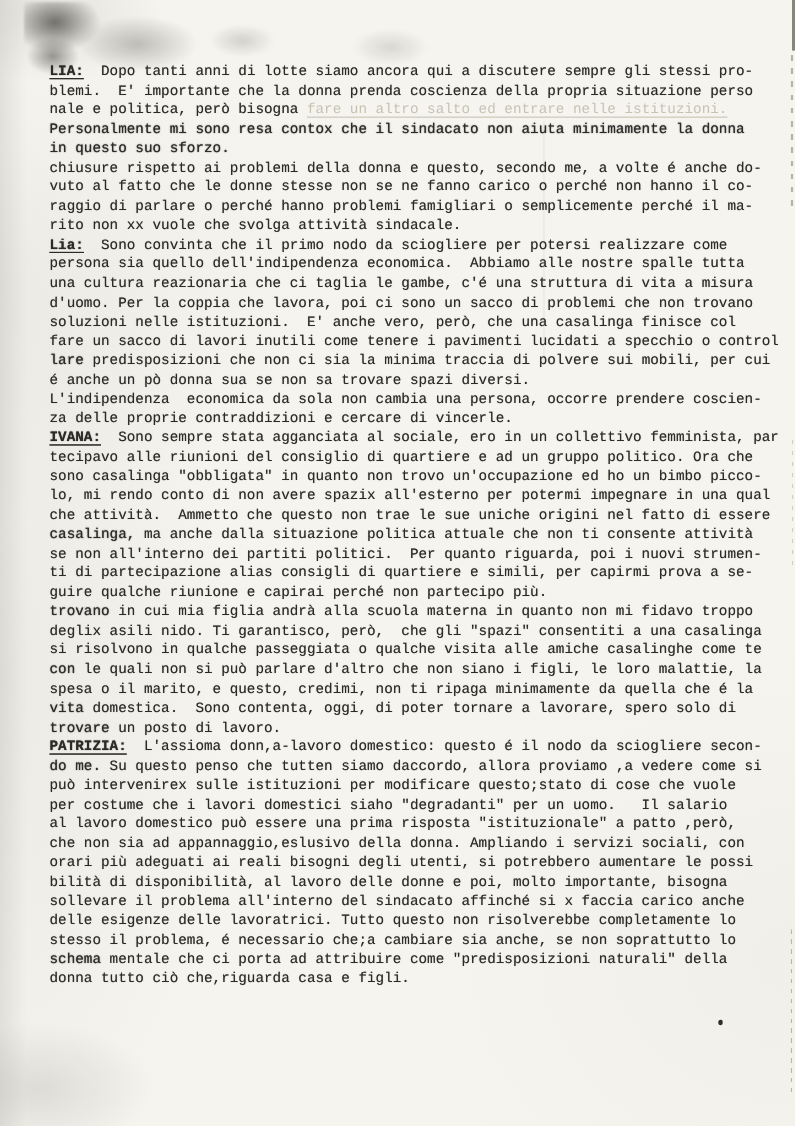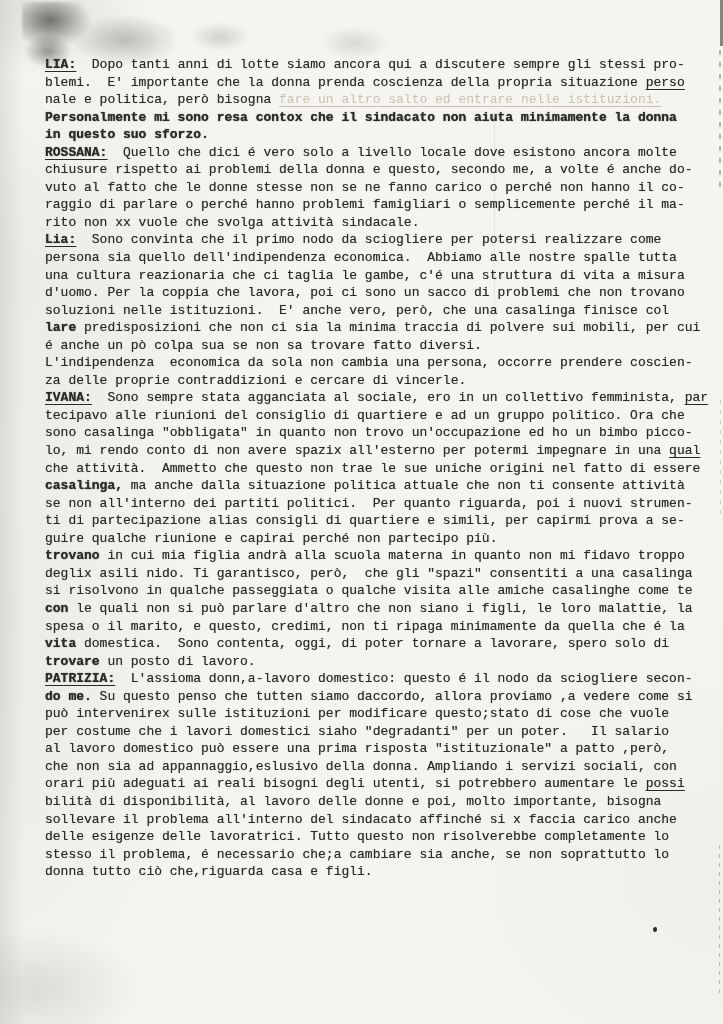--- a/index.html
+++ b/index.html
@@ -19,22 +19,22 @@
   }
   .text-block{position:absolute;left:45px;top:56px;width:672px;}
   .line{
     white-space:pre;
     font-size:13px;line-height:17.55px;height:17.55px;
     color:#2b2a28;
     text-shadow:0 0 0.7px rgba(43,42,40,.55);
   }
   .line span{text-decoration-thickness:1px;text-underline-offset:2.5px;}
   .sp{font-weight:bold;text-decoration:underline;text-shadow:0 0 1px rgba(20,20,18,.8);}
-  .u{text-decoration:underline;}
-  .b{font-weight:bold;text-shadow:0 0 1.1px rgba(18,18,16,.85);}
+  .u{}
+  .b{font-weight:normal;text-shadow:0 0 1.1px rgba(18,18,16,.85);}
   .f{color:#c7c2b4;text-shadow:none;filter:blur(.35px);text-decoration:underline;}
   
   .smudge{position:absolute;pointer-events:none;}
   .smudge-a{left:22px;top:2px;width:70px;height:46px;
     background:radial-gradient(ellipse at 40% 40%, rgba(52,50,46,.65), rgba(52,50,46,0) 70%);
     filter:blur(1.2px);}
   .smudge-b{left:70px;top:14px;width:110px;height:52px;
     background:radial-gradient(ellipse at 50% 50%, rgba(80,78,72,.33), rgba(80,78,72,0) 70%);
     filter:blur(1.5px);}
   .smudge-c{left:24px;top:34px;width:48px;height:34px;
@@ -77,32 +77,32 @@
   <div class="dash-right-2"></div>
   <div class="dash-right-3"></div>
   <div class="crease"></div>
   <div class="ink-dot"></div>
   <div class="text-block">
       <div class="line"><span class="sp">LIA:</span><span>  Dopo tanti anni di lotte siamo ancora qui a discutere sempre gli stessi pro-</span></div>
       <div class="line"><span>blemi.  E' importante che la donna prenda coscienza della propria situazione </span><span class="u">perso</span></div>
       <div class="line"><span>nale e politica, però bisogna </span><span class="f">fare un altro salto ed entrare nelle istituzioni.</span></div>
       <div class="line"><span class="b">Personalmente mi sono resa contox che il sindacato non aiuta minimamente la donna</span></div>
       <div class="line"><span class="b">in questo suo sforzo.</span></div>
-      <div class="line"><span class="sp">ROSSANA:</span><span>  Quello che dici é vero solo a livello locale dove esistono ancora molte</span></div>
       <div class="line"><span>chiusure rispetto ai problemi della donna e questo, secondo me, a volte é anche do-</span></div>
       <div class="line"><span>vuto al fatto che le donne stesse non se ne fanno carico o perché non hanno il co-</span></div>
       <div class="line"><span>raggio di parlare o perché hanno problemi famigliari o semplicemente perché il ma-</span></div>
       <div class="line"><span>rito non xx vuole che svolga attività sindacale.</span></div>
       <div class="line"><span class="sp">Lia:</span><span>  Sono convinta che il primo nodo da sciogliere per potersi realizzare come</span></div>
       <div class="line"><span>persona sia quello dell'indipendenza economica.  Abbiamo alle nostre spalle tutta</span></div>
       <div class="line"><span>una cultura reazionaria che ci taglia le gambe, c'é una struttura di vita a misura</span></div>
       <div class="line"><span>d'uomo. Per la coppia che lavora, poi ci sono un sacco di problemi che non trovano</span></div>
       <div class="line"><span>soluzioni nelle istituzioni.  E' anche vero, però, che una casalinga finisce col</span></div>
+      <div class="line"><span>fare un sacco di lavori inutili come tenere i pavimenti lucidati a specchio o </span><span class="u">control</span></div>
       <div class="line"><span class="b">lare</span><span> predisposizioni che non ci sia la minima traccia di polvere sui mobili, per cui</span></div>
-      <div class="line"><span>é anche un pò colpa sua se non sa trovare fatto diversi.</span></div>
+      <div class="line"><span>é anche un pò donna sua se non sa trovare spazi diversi.</span></div>
       <div class="line"><span>L'indipendenza  economica da sola non cambia una persona, occorre prendere coscien-</span></div>
       <div class="line"><span>za delle proprie contraddizioni e cercare di vincerle.</span></div>
       <div class="line"><span class="sp">IVANA:</span><span>  Sono sempre stata agganciata al sociale, ero in un collettivo femminista, </span><span class="u">par</span></div>
       <div class="line"><span>tecipavo alle riunioni del consiglio di quartiere e ad un gruppo politico. Ora che</span></div>
       <div class="line"><span>sono casalinga "obbligata" in quanto non trovo un'occupazione ed ho un bimbo picco-</span></div>
       <div class="line"><span>lo, mi rendo conto di non avere spazix all'esterno per potermi impegnare in una </span><span class="u">qual</span></div>
       <div class="line"><span>che attività.  Ammetto che questo non trae le sue uniche origini nel fatto di essere</span></div>
       <div class="line"><span class="b">casalinga,</span><span> ma anche dalla situazione politica attuale che non ti consente attività</span></div>
       <div class="line"><span>se non all'interno dei partiti politici.  Per quanto riguarda, poi i nuovi strumen-</span></div>
       <div class="line"><span>ti di partecipazione alias consigli di quartiere e simili, per capirmi prova a se-</span></div>
@@ -110,23 +110,24 @@
       <div class="line"><span class="b">trovano</span><span> in cui mia figlia andrà alla scuola materna in quanto non mi fidavo troppo</span></div>
       <div class="line"><span>deglix asili nido. Ti garantisco, però,  che gli "spazi" consentiti a una casalinga</span></div>
       <div class="line"><span>si risolvono in qualche passeggiata o qualche visita alle amiche casalinghe come te</span></div>
       <div class="line"><span class="b">con</span><span> le quali non si può parlare d'altro che non siano i figli, le loro malattie, la</span></div>
       <div class="line"><span>spesa o il marito, e questo, credimi, non ti ripaga minimamente da quella che é la</span></div>
       <div class="line"><span class="b">vita</span><span> domestica.  Sono contenta, oggi, di poter tornare a lavorare, spero solo di</span></div>
       <div class="line"><span class="b">trovare</span><span> un posto di lavoro.</span></div>
       <div class="line"><span class="sp">PATRIZIA:</span><span>  L'assioma donn,a-lavoro domestico: questo é il nodo da sciogliere secon-</span></div>
       <div class="line"><span class="b">do me.</span><span> Su questo penso che tutten siamo daccordo, allora proviamo ,a vedere come si</span></div>
       <div class="line"><span>può intervenirex sulle istituzioni per modificare questo;stato di cose che vuole</span></div>
-      <div class="line"><span>per costume che i lavori domestici siaho "degradanti" per un poter.   Il salario</span></div>
+      <div class="line"><span>per costume che i lavori domestici siaho "degradanti" per un uomo.   Il salario</span></div>
       <div class="line"><span>al lavoro domestico può essere una prima risposta "istituzionale" a patto ,però,</span></div>
       <div class="line"><span>che non sia ad appannaggio,eslusivo della donna. Ampliando i servizi sociali, con</span></div>
       <div class="line"><span>orari più adeguati ai reali bisogni degli utenti, si potrebbero aumentare le </span><span class="u">possi</span></div>
       <div class="line"><span>bilità di disponibilità, al lavoro delle donne e poi, molto importante, bisogna</span></div>
       <div class="line"><span>sollevare il problema all'interno del sindacato affinché si x faccia carico anche</span></div>
       <div class="line"><span>delle esigenze delle lavoratrici. Tutto questo non risolverebbe completamente lo</span></div>
       <div class="line"><span>stesso il problema, é necessario che;a cambiare sia anche, se non soprattutto lo</span></div>
+      <div class="line"><span class="b">schema</span><span> mentale che ci porta ad attribuire come "predisposizioni naturali" della</span></div>
       <div class="line"><span>donna tutto ciò che,riguarda casa e figli.</span></div>
     </div>
 </div>
 
 </body></html>

